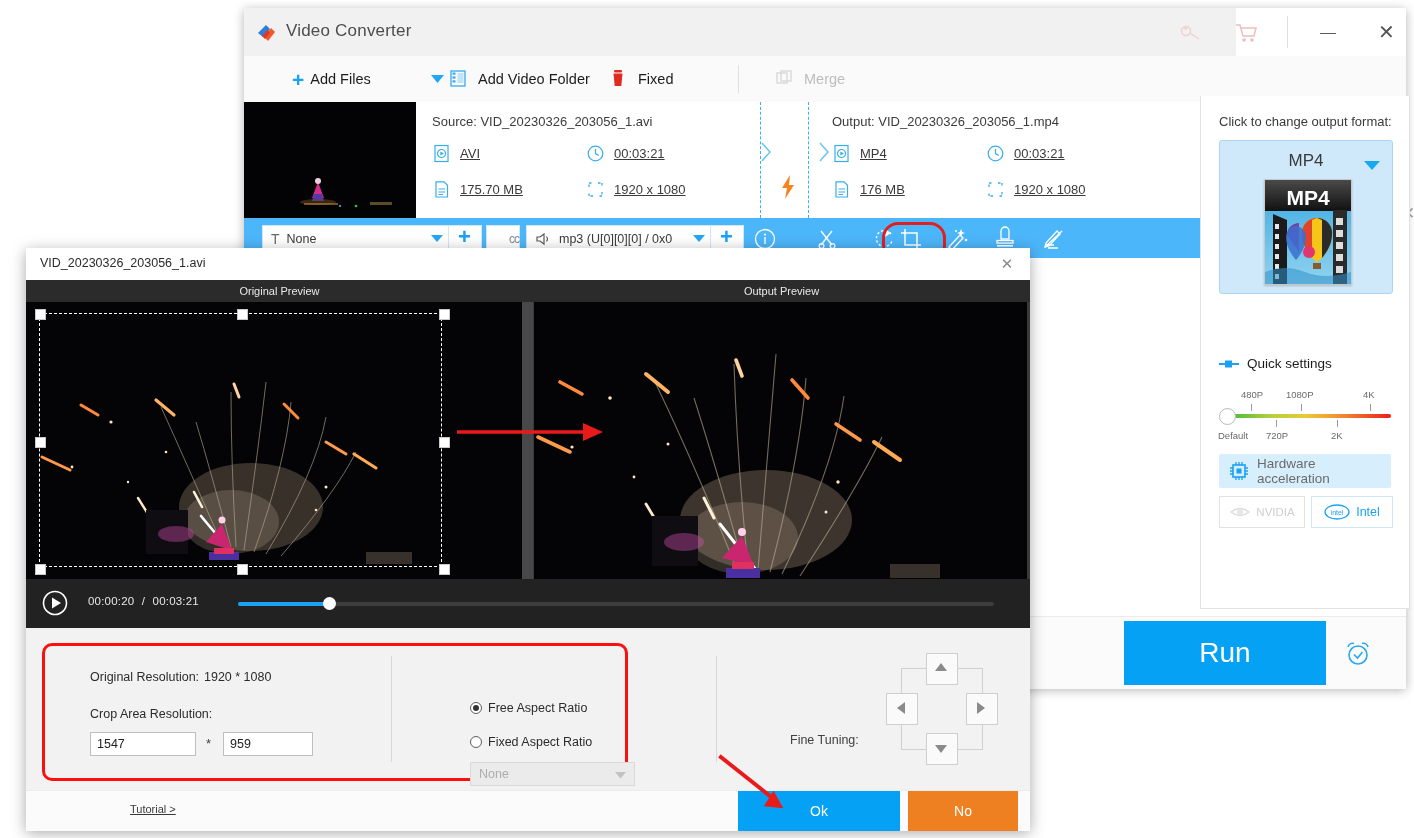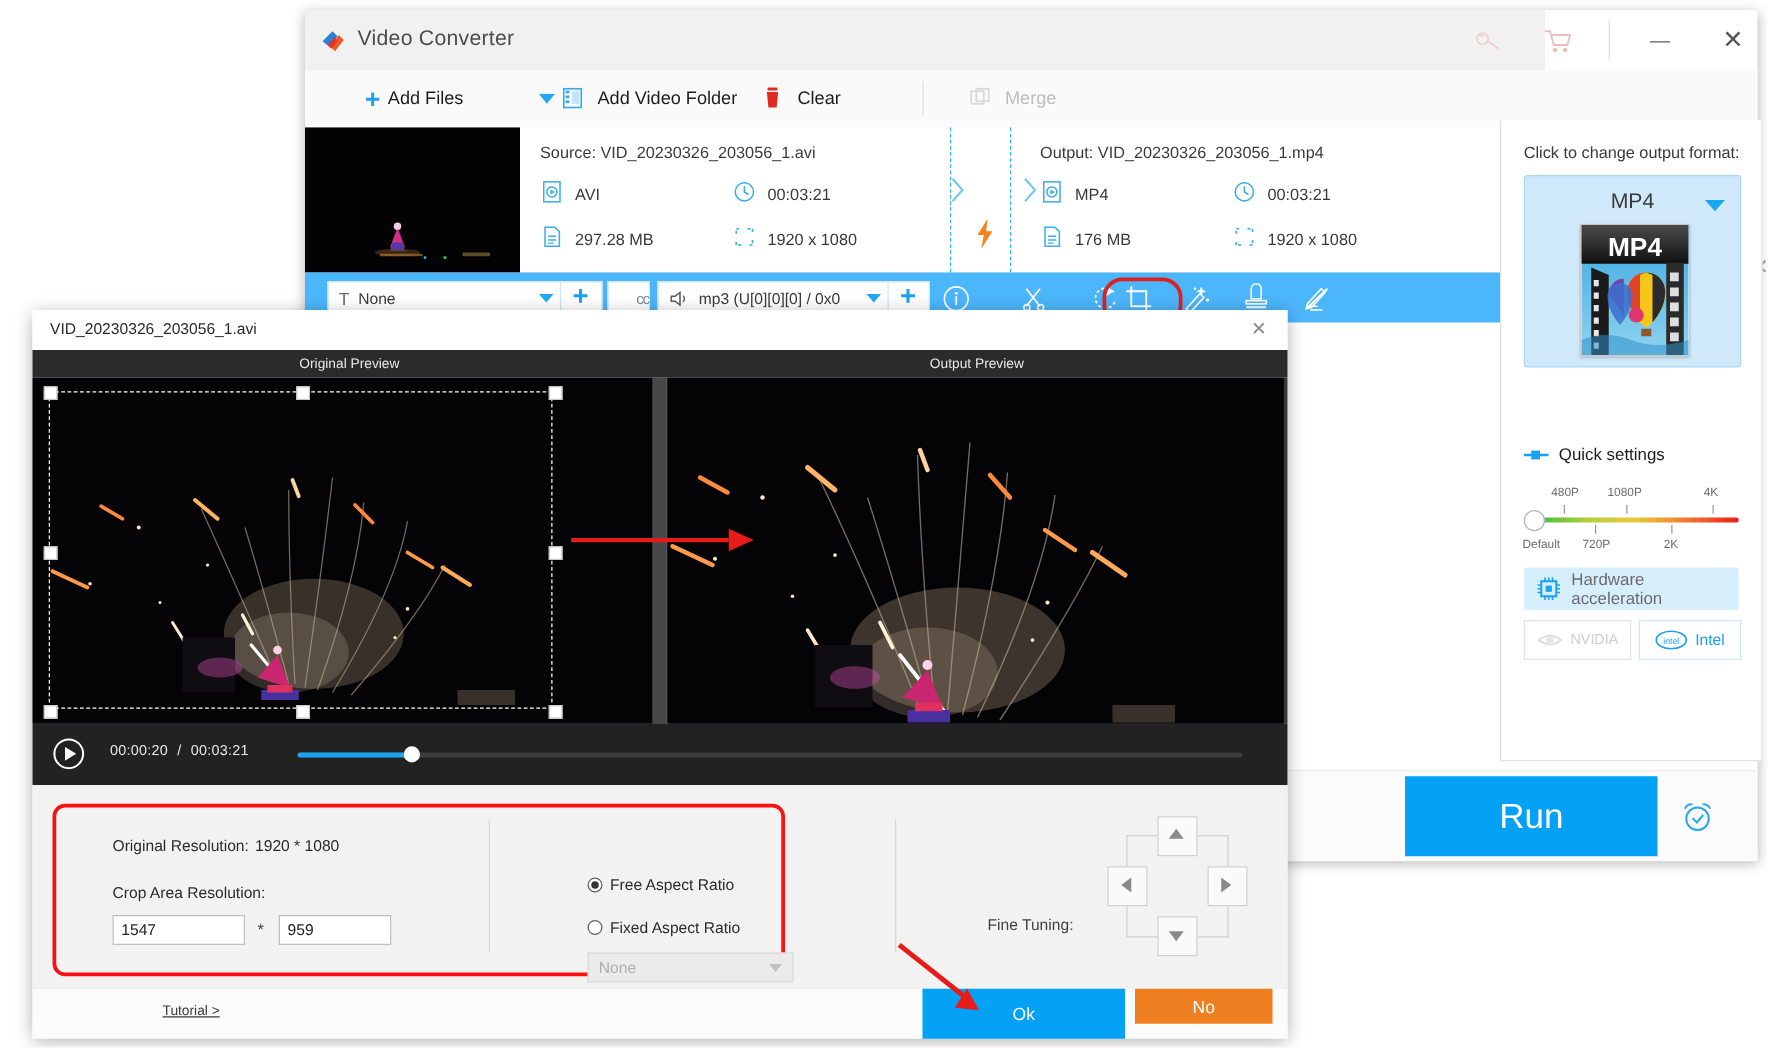--- a/index.html
+++ b/index.html
@@ -48,21 +48,21 @@
   #tb-sep{position:absolute;left:494px;top:9px;width:1px;height:28px;background:#e0e0e0;}
   #merge-btn{left:530px;color:#bdbdbd;cursor:default;}
   .tb-ico-box{width:22px;height:22px;margin-right:8px;display:inline-block;position:relative;}
 
   
   #file-row{position:absolute;left:0;top:94px;width:1162px;height:116px;background:#fff;border-bottom:1px solid #e9e9e9;}
   #thumb{position:absolute;left:0;top:0;width:172px;height:116px;overflow:hidden;background:#050406;}
   #src-block{position:absolute;left:188px;top:0;width:330px;height:116px;}
   #out-block{position:absolute;left:588px;top:0;width:360px;height:116px;}
   .file-head{position:absolute;top:12px;left:0;font-size:13px;color:#3b3b3b;white-space:nowrap;}
-  .meta{position:absolute;display:flex;align-items:flex-end;font-size:13px;color:#3a3a3a;white-space:nowrap;}
+  .meta{position:absolute;display:flex;align-items:center;font-size:13px;color:#3a3a3a;white-space:nowrap;text-decoration:underline;}
   .meta .mi{width:19px;height:19px;margin-right:9px;display:inline-block;}
   .m1{left:0;top:42px;}
   .m2{left:154px;top:42px;}
   .m3{left:0;top:78px;}
   .m4{left:154px;top:78px;}
   #dash-a{position:absolute;left:516px;top:0;height:116px;border-left:1px dashed #34b5f2;}
   #dash-b{position:absolute;left:564px;top:0;height:116px;border-left:1px dashed #34b5f2;}
   #chev1{position:absolute;left:514px;top:38px;}
   #chev2{position:absolute;left:572px;top:38px;}
   #bolt{position:absolute;left:534px;top:72px;}
@@ -164,21 +164,21 @@
   #dpad{position:absolute;left:853px;top:23px;width:124px;height:120px;}
   #dpad-ring{position:absolute;left:22px;top:17px;width:80px;height:80px;border:1px solid #d0d0d0;}
   .dbtn{position:absolute;width:30px;height:30px;border:1px solid #cfcfcf;background:#fafafa;cursor:pointer;}
   #dpad-up{left:47px;top:2px;}
   #dpad-down{left:47px;top:82px;}
   #dpad-left{left:7px;top:42px;}
   #dpad-right{left:87px;top:42px;}
   #cd-footer{position:absolute;left:0;top:542px;width:1004px;height:40px;background:#fbfbfb;border-top:1px solid #ececec;}
   #tutorial-link{position:absolute;left:104px;top:12px;font-size:11px;color:#3a3a3a;text-decoration:underline;cursor:pointer;}
   #ok-btn{position:absolute;left:712px;top:0px;width:162px;height:40px;background:#05a1f4;color:#fff;font-size:14px;display:flex;align-items:center;justify-content:center;cursor:pointer;}
-  #no-btn{position:absolute;left:882px;top:0px;width:110px;height:28px;background:#ef8022;color:#fff;font-size:14px;display:flex;align-items:center;justify-content:center;cursor:pointer;}
+  #no-btn{position:absolute;left:882px;top:0px;width:110px;height:40px;background:#ef8022;color:#fff;font-size:14px;display:flex;align-items:center;justify-content:center;cursor:pointer;}
   #arrow-ok{position:absolute;left:712px;top:755px;width:92px;height:60px;}
 
   .fireworks{position:absolute;left:0;top:0;width:100%;height:100%;}
 </style>
 </head>
 <body>
 
 <div id="app-window">
 
   <div id="title-bar">
@@ -232,21 +232,21 @@
       </span>
       <span>Add Video Folder</span>
     </div>
     <div class="tbtn" id="clear-btn">
       <span class="tb-ico-box">
         <svg width="20" height="20" viewBox="0 0 20 20">
           <rect x="6" y="2" width="8" height="2.4" rx="1" fill="#e02b22"></rect>
           <path d="M5.5 5.5 L14.5 5.5 L13.3 18 L6.7 18 Z" fill="#e02b22"></path>
         </svg>
       </span>
-      <span>Clear</span>
+      <span>Fixed</span>
     </div>
     <div id="tb-sep"></div>
     <div class="tbtn" id="merge-btn">
       <span class="tb-ico-box">
         <svg width="20" height="20" viewBox="0 0 20 20">
           <rect x="3" y="5" width="10" height="10" fill="none" stroke="#d8d8d8" stroke-width="1.4"></rect>
           <rect x="7" y="3" width="10" height="10" fill="none" stroke="#d8d8d8" stroke-width="1.4"></rect>
         </svg>
       </span>
       <span>Merge</span>
@@ -285,21 +285,21 @@
               <circle cx="9.5" cy="9.5" r="7.3" fill="none" stroke="#39ade8" stroke-width="1.2"></circle>
               <path d="M9.5 5 L9.5 9.6 L12.8 11.6" fill="none" stroke="#39ade8" stroke-width="1.2"></path>
             </svg></span>
         <span>00:03:21</span>
       </div>
       <div class="meta m3">
         <span class="mi"><svg width="19" height="19" viewBox="0 0 19 19">
               <path d="M4 1.8 L12 1.8 L15.5 5.3 L15.5 17 L4 17 Z" fill="none" stroke="#39ade8" stroke-width="1.2"></path>
               <path d="M6.5 9 L13 9 M6.5 12 L13 12 M6.5 14.5 L11 14.5" stroke="#39ade8" stroke-width="1.1"></path>
             </svg></span>
-        <span>297.28 MB</span>
+        <span>175.70 MB</span>
       </div>
       <div class="meta m4">
         <span class="mi"><svg width="19" height="19" viewBox="0 0 19 19">
               <path d="M3 7 L3 3 L7 3 M12 3 L16 3 L16 7 M16 12 L16 16 L12 16 M7 16 L3 16 L3 12" fill="none" stroke="#39ade8" stroke-width="1.3" stroke-dasharray="2.5 1.5"></path>
             </svg></span>
         <span>1920 x 1080</span>
       </div>
     </div>
 
     <div id="dash-a"></div>

